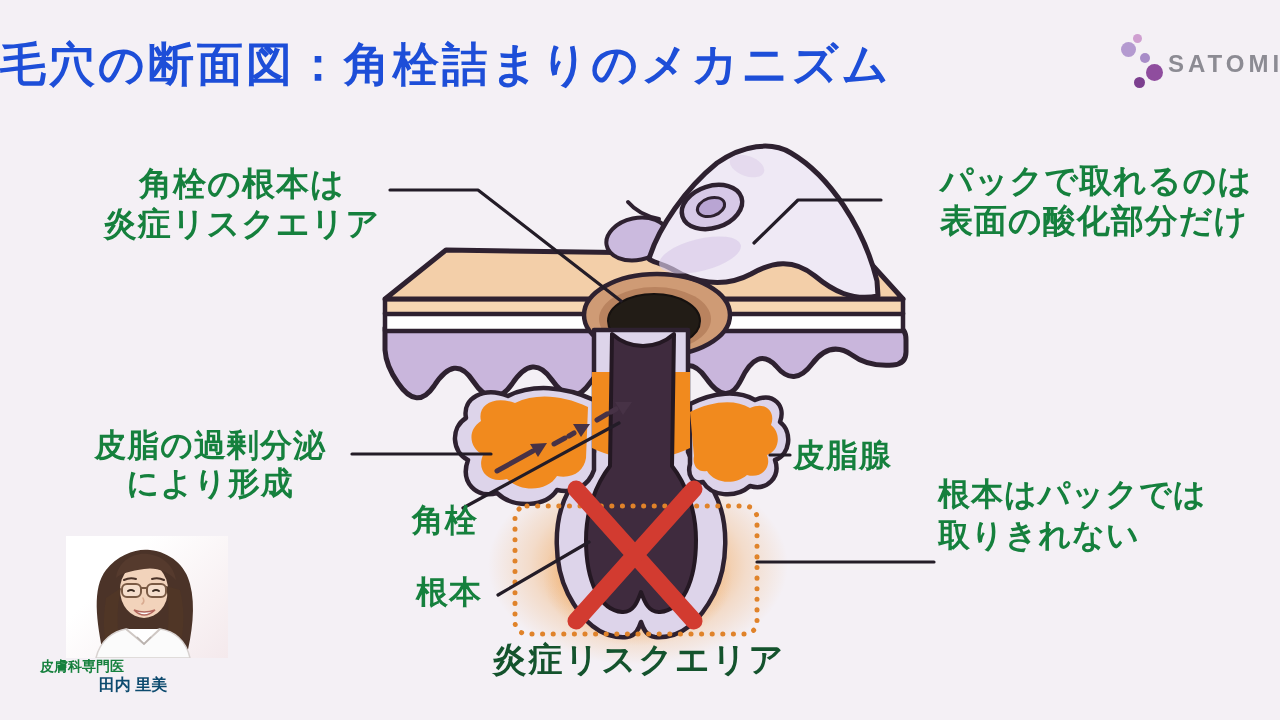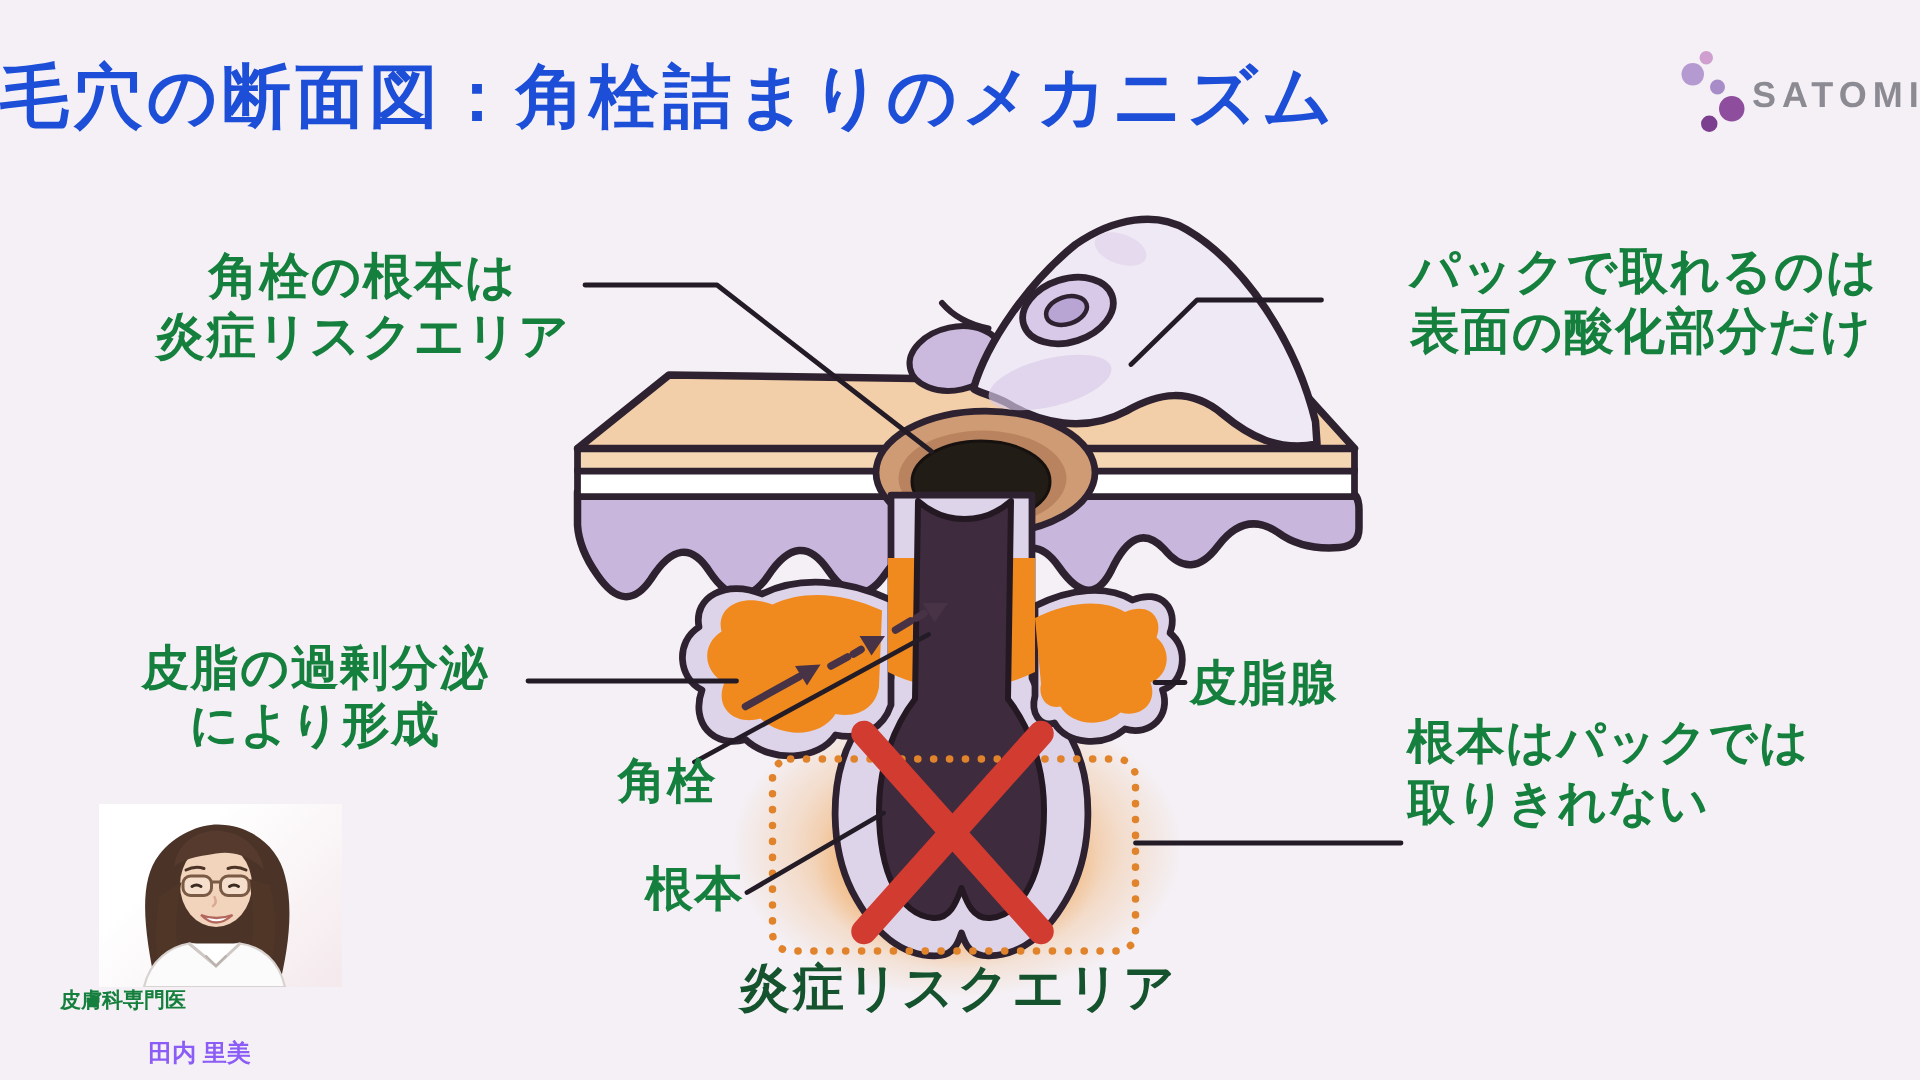--- a/index.html
+++ b/index.html
@@ -17,21 +17,21 @@
   .lbl{
     position:absolute;font-weight:800;color:#15803d;
     font-size:32px;line-height:1.2;letter-spacing:1px;white-space:nowrap;
   }
   .lbl .ln{display:block;}
   .lbl-plug-root{left:96px;top:164px;width:292px;text-align:center;font-size:33px;}
   .lbl-pack{left:893px;top:161px;width:330px;text-align:left;font-size:33px;margin-left:47px;}
   .lbl-sebum{left:68px;top:426px;width:284px;text-align:center;}
   .lbl-gland{left:793px;top:436px;}
   .lbl-kplug{left:412px;top:501px;}
-  .lbl-root{left:416px;top:573px;margin-left:14px;}
+  .lbl-root{left:416px;top:573px;}
   .lbl-rootpack{left:938px;top:474px;width:300px;line-height:1.28;}
   .lbl-risk{
     left:451px;top:639px;width:376px;text-align:center;
     font-size:34px;font-weight:800;letter-spacing:2px;color:#14532d;
   }
   .brand{left:1112px;top:28px;width:160px;height:70px;}
   .brand .dot{position:absolute;border-radius:50%;}
   .brand-name{
     position:absolute;left:56px;top:22px;
     font-size:24px;letter-spacing:4px;color:#8c8b93;font-weight:600;
@@ -39,21 +39,21 @@
   .doctor-photo{
     left:66px;top:536px;width:162px;height:122px;
     background:linear-gradient(135deg,#ffffff 30%,#f4e9ec 100%);
   }
   .doctor-cred{
     left:40px;top:658px;width:186px;
     font-size:14px;font-weight:600;color:#15803d;
   }
   .doctor-name{
     left:40px;top:675px;width:186px;text-align:center;
-    font-size:16px;font-weight:700;color:#8b5cf6;margin-top:17px;
+    font-size:16px;font-weight:700;color:#0c4a6e;
   }
   svg{display:block;}
 </style>
 </head>
 <body>
 
 <div class="stage">
 
   <svg class="abs" style="left:0;top:0;" width="1280" height="720" viewBox="0 0 1280 720">
     <defs>

